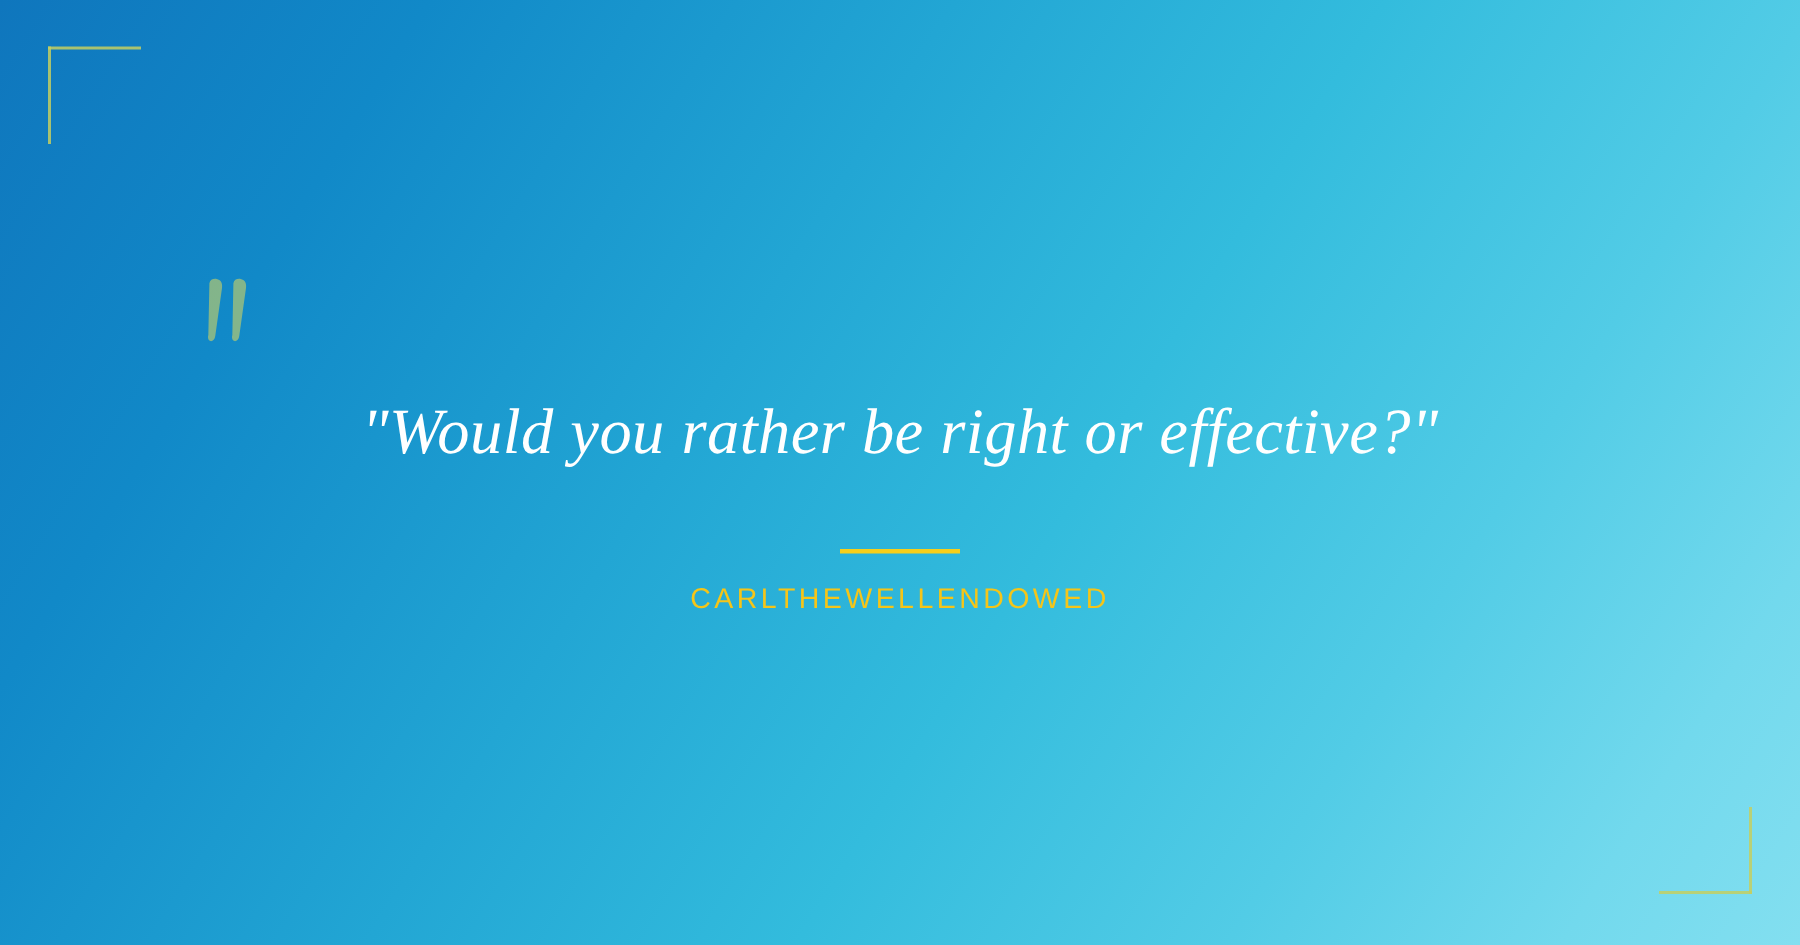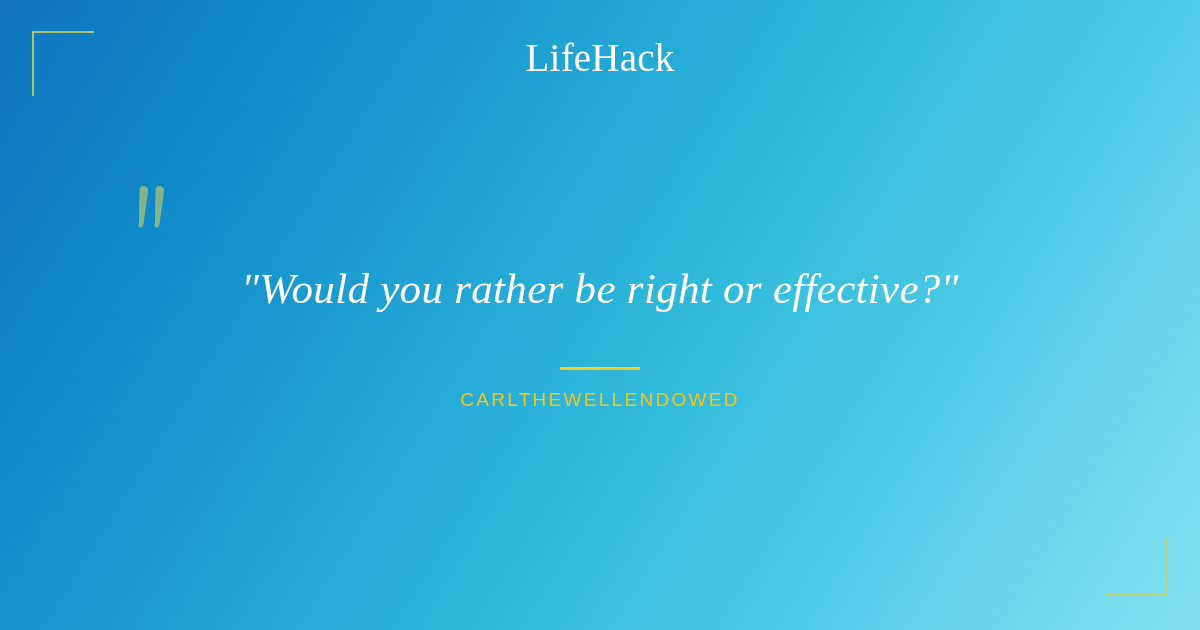--- a/index.html
+++ b/index.html
@@ -138,23 +138,20 @@
   <div class="bracket" id="bracket-tl">
     <span class="h"></span>
     <span class="v"></span>
   </div>
 
   <div class="bracket" id="bracket-br">
     <span class="h"></span>
     <span class="v"></span>
   </div>
 
-  <div id="logo-wrap">
-    <span id="logo">LifeHack</span>
-  </div>
 
   <div id="deco-quote">
     <svg width="70" height="80" viewBox="0 0 70 80" xmlns="http://www.w3.org/2000/svg" aria-hidden="true">
       <g fill="#c9d166" opacity="0.62">
         <path d="M18.5 14 C21 14.5 22.5 16.5 22 20 L17.5 52 C17.2 54.4 15.6 55.8 14.2 55.4 C12.9 55 12.3 53.4 12.9 51.2 L13.6 16.8 C14 14.6 16 13.6 18.5 14 Z"></path>
         <path d="M34.5 14 C37 14.5 38.5 16.5 38 20 L33.5 52 C33.2 54.4 31.6 55.8 30.2 55.4 C28.9 55 28.3 53.4 28.9 51.2 L29.6 16.8 C30 14.6 32 13.6 34.5 14 Z"></path>
       </g>
     </svg>
   </div>
 

